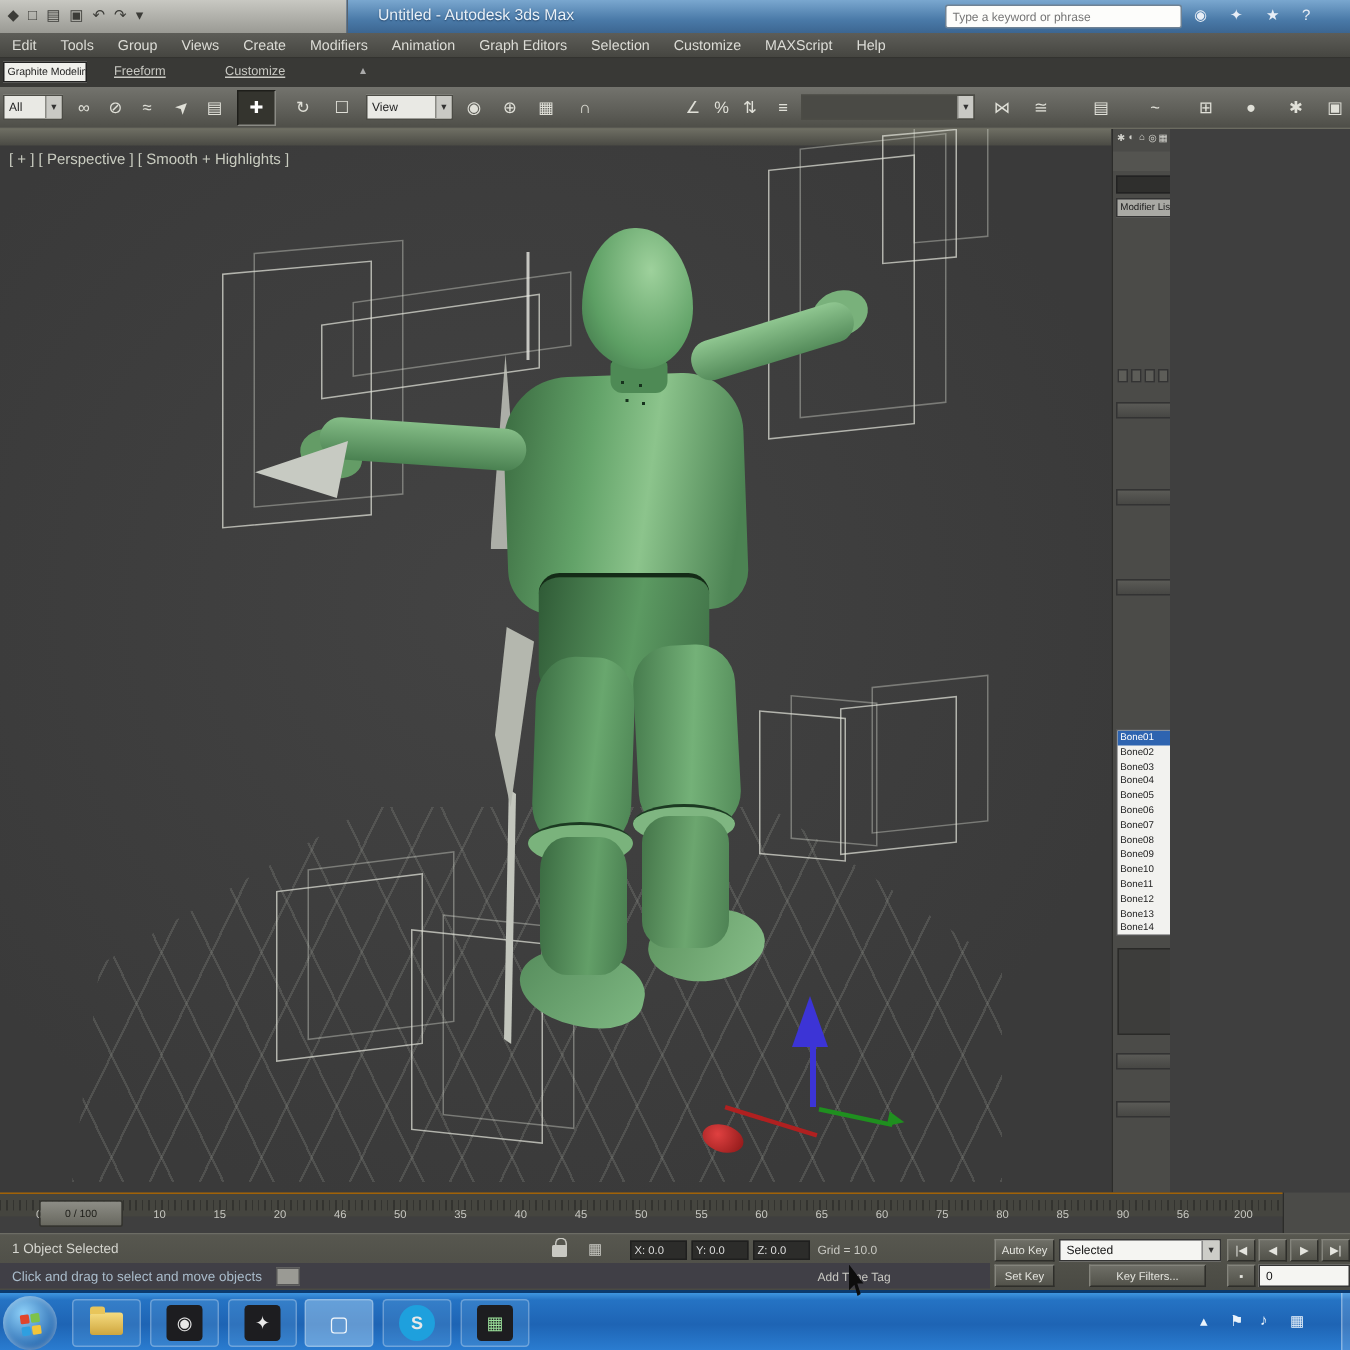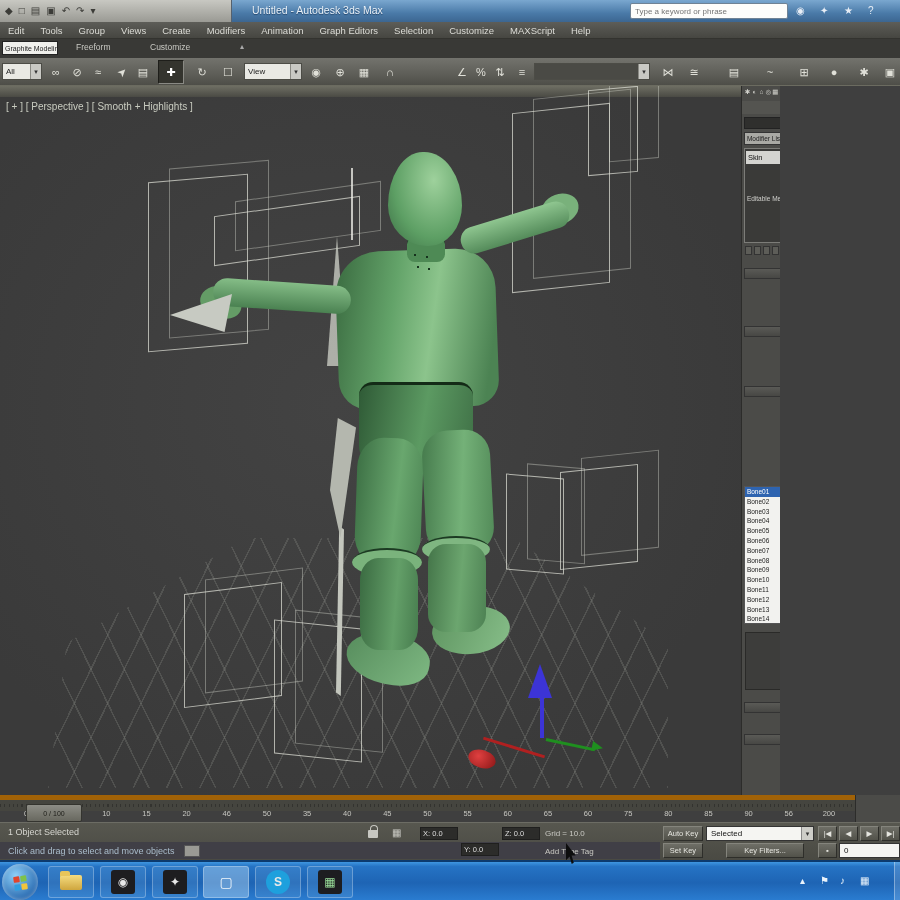--- a/index.html
+++ b/index.html
@@ -12,21 +12,21 @@
   .qicon{font-size:10px;color:#3c3c38;line-height:22px;}
   #title-text{left:252px;top:4px;font-size:10.5px;color:#e9f1f8;text-shadow:0 1px 1px #24456a;white-space:nowrap;}
   #searchbox{left:630px;top:3px;width:158px;height:16px;border:1px solid #6f8294;border-radius:2px;background:#fdfdfb;font-size:8px;color:#666;padding:0 4px;}
   .ic-icon{top:3px;font-size:10px;color:#e8eef6;line-height:16px;}
   
   #menubar{left:0;top:22px;width:900px;height:17px;background:linear-gradient(180deg,#5d5d58,#464641);border-bottom:1px solid #33332f;display:flex;}
   .menu-item{font-size:9.5px;color:#dcdcd6;line-height:17px;padding:0 8px;}
   
   #ribbonbar{left:0;top:39px;width:900px;height:19px;background:#393936;}
   #ribbon-dd{left:2px;top:2px;width:56px;height:14px;background:#f0f0ec;border:1px solid #222;font-size:7px;color:#222;line-height:13px;padding-left:2px;white-space:nowrap;overflow:hidden;}
-  .ribbon-tab{top:3px;font-size:8.5px;color:#c9c9c3;}
+  .ribbon-tab{top:3px;font-size:8.5px;color:#c9c9c3;text-decoration:underline;}
   #ribbon-collapse{left:240px;top:3px;font-size:8px;color:#aaa;}
   
   #toolbar{left:0;top:58px;width:900px;height:28px;background:linear-gradient(180deg,#73736d,#5c5c56 65%,#4e4e48);border-bottom:1px solid #6b6b60;}
   .ticon{top:0;height:28px;line-height:28px;width:20px;text-align:center;color:#e0e0d8;font-size:11px;}
   .ticon.pressed{top:2px;height:24px;line-height:22px;width:26px;background:#34342e;border:1px solid #1e1e1a;border-right-color:#8a8a84;border-bottom-color:#8a8a84;color:#fff;}
   .rotm45{display:block;transform:rotate(-45deg);}
   .tdd{top:5px;height:17px;background:#e9e9e4;border:1px solid #4c4c46;font-size:8px;color:#222;line-height:15px;padding:0 11px 0 3px;white-space:nowrap;overflow:hidden;}
   .tdd::after{content:"▾";position:absolute;right:0;top:0;width:10px;height:100%;background:#c9c9c4;border-left:1px solid #8a8a84;font-size:7px;color:#333;text-align:center;line-height:15px;}
   .tdd.dark{background:#4a4a45;color:#ddd;}
   
@@ -80,21 +80,21 @@
   #cp-stack-sel{left:1px;top:2px;width:37px;height:13px;background:#d4d4d0;color:#111;font-size:7.5px;line-height:13px;padding-left:2px;white-space:nowrap;overflow:hidden;}
   #cp-stack-row2{left:2px;top:46px;width:37px;color:#d0d0cc;font-size:6.5px;white-space:nowrap;overflow:hidden;}
   .cpbtn{top:160px;width:7px;height:9px;background:#5d5d58;border:1px solid #333;}
   .cproll{left:2px;width:41px;height:11px;background:linear-gradient(180deg,#5a5a56,#474744);border:1px solid #333;}
   #cp-list{left:2px;top:400px;width:41px;height:138px;background:#f2f2ef;border:1px solid #555;overflow:hidden;}
   .cp-li{display:block;height:9.8px;line-height:9.8px;font-size:6.5px;color:#222;padding-left:2px;white-space:nowrap;overflow:hidden;}
   .cp-li.sel{background:#2e64b0;color:#fff;}
   #cp-sunken{left:3px;top:546px;width:39px;height:58px;background:#3d3d3b;border:1px solid #2a2a28;}
   
   #timeline{left:0;top:795px;width:900px;height:27px;display:flex;}
-  #ruler{position:relative;width:855px;height:16px;background:#45453f;border-top:5px solid #a16207;padding-left:17px;}
+  #ruler{position:relative;width:855px;height:16px;background:#45453f;border-top:1px solid #a16207;padding-left:17px;}
   #ruler::before{content:"";position:absolute;left:0;right:0;top:4px;bottom:4px;background:repeating-linear-gradient(90deg,rgba(22,22,22,.38) 0 1px,transparent 1px 4.3px);}
   #ruler-labels{position:absolute;left:6px;right:6px;top:0;height:27px;display:flex;}
   #ruler-labels span{flex:1;text-align:center;font-size:7.5px;color:#c6c6c0;line-height:27px;}
   #time-slider{left:26px;top:4px;width:56px;height:18px;background:linear-gradient(180deg,#8d8d86,#68685f);border:1px solid #34342f;border-radius:2px;font-size:7px;color:#1d1d18;text-align:center;line-height:17px;}
   #timeline-stub{width:45px;height:27px;background:#4b4b48;border-left:1px solid #2c2c2a;}
   
   #statusbar{left:0;top:822px;width:900px;height:54px;background:linear-gradient(180deg,#57574f,#44443e);border-top:1px solid #6c6c64;}
   #promptstrip{left:0;top:19px;width:660px;height:17px;background:#403f46;}
   .sb-text{font-size:9px;color:#d6d6d0;}
   #sb-prompt{left:8px;top:23px;font-size:9px;color:#a9bccb;}
@@ -259,24 +259,20 @@
     <div id="cmdpanel">
       <span class="abs cptab" style="left:2px">✱</span>
       <span class="abs cptab" style="left:9px">◐</span>
       <span class="abs cptab" style="left:16px">⌂</span>
       <span class="abs cptab" style="left:23px">◎</span>
       <span class="abs cptab" style="left:30px">▦</span>
       <span class="abs cptab" style="left:37px">✚</span>
       <div id="cp-row2" class="abs"></div>
       <div id="cp-name" class="abs"></div>
       <div id="cp-modlist" class="abs">Modifier List</div>
-      <div id="cp-stack" class="abs">
-        <div id="cp-stack-sel" class="abs">Skin</div>
-        <div id="cp-stack-row2" class="abs">Editable Mesh</div>
-      </div>
       <span class="abs cpbtn" style="left:3px"></span>
       <span class="abs cpbtn" style="left:12px"></span>
       <span class="abs cpbtn" style="left:21px"></span>
       <span class="abs cpbtn" style="left:30px"></span>
       <div class="abs cproll" style="top:182px"></div>
       <div class="abs cproll" style="top:240px"></div>
       <div class="abs cproll" style="top:300px"></div>
       <div id="cp-list" class="abs">
         <span class="cp-li sel">Bone01</span>
         <span class="cp-li">Bone02</span>
@@ -330,21 +326,21 @@
   </div>
 
   <div id="statusbar" class="abs">
     <div id="promptstrip" class="abs"></div>
     <span class="abs sb-text" style="left:8px;top:4px">1 Object Selected</span>
     <span id="sb-prompt" class="abs">Click and drag to select and move objects</span>
     <div id="listener" class="abs"></div>
     <div id="padlock" class="abs"></div>
     <span class="abs" style="left:392px;top:4px;font-size:10px;color:#c8c8c2">▦</span>
     <div class="abs sb-field" style="left:420px;top:4px;width:38px">X: 0.0</div>
-    <div class="abs sb-field" style="left:461px;top:20px;width:38px">Y: 0.0</div>
+    <div class="abs sb-field" style="left:461px;top:4px;width:38px">Y: 0.0</div>
     <div class="abs sb-field" style="left:502px;top:4px;width:38px">Z: 0.0</div>
     <span class="abs" style="left:545px;top:6px;font-size:8px;color:#c9c9c3">Grid = 10.0</span>
     <span class="abs" style="left:545px;top:24px;font-size:8px;color:#c9c9c3">Add Time Tag</span>
     <div class="abs sb-btn" style="left:663px;top:3px;width:40px">Auto Key</div>
     <div class="abs sb-btn" style="left:663px;top:20px;width:40px">Set Key</div>
     <div id="sb-seldrop" class="abs">Selected</div>
     <div class="abs sb-btn" style="left:726px;top:20px;width:78px">Key Filters...</div>
     <div class="abs sb-btn" style="left:818px;top:3px;width:19px">|◀</div>
     <div class="abs sb-btn" style="left:839px;top:3px;width:19px">◀</div>
     <div class="abs sb-btn" style="left:860px;top:3px;width:19px">▶</div>

